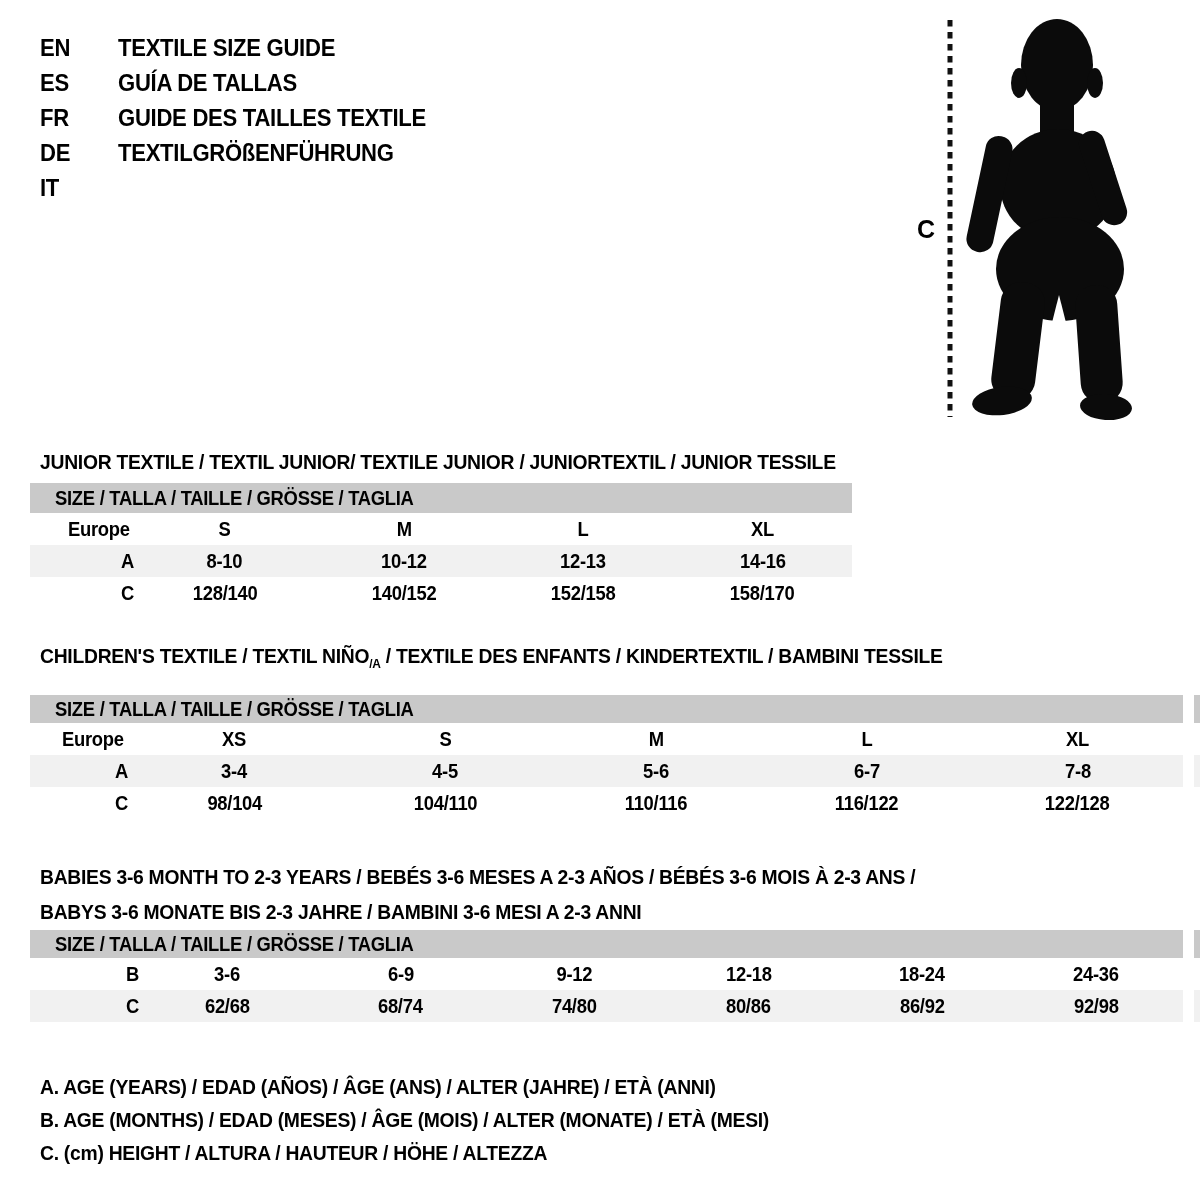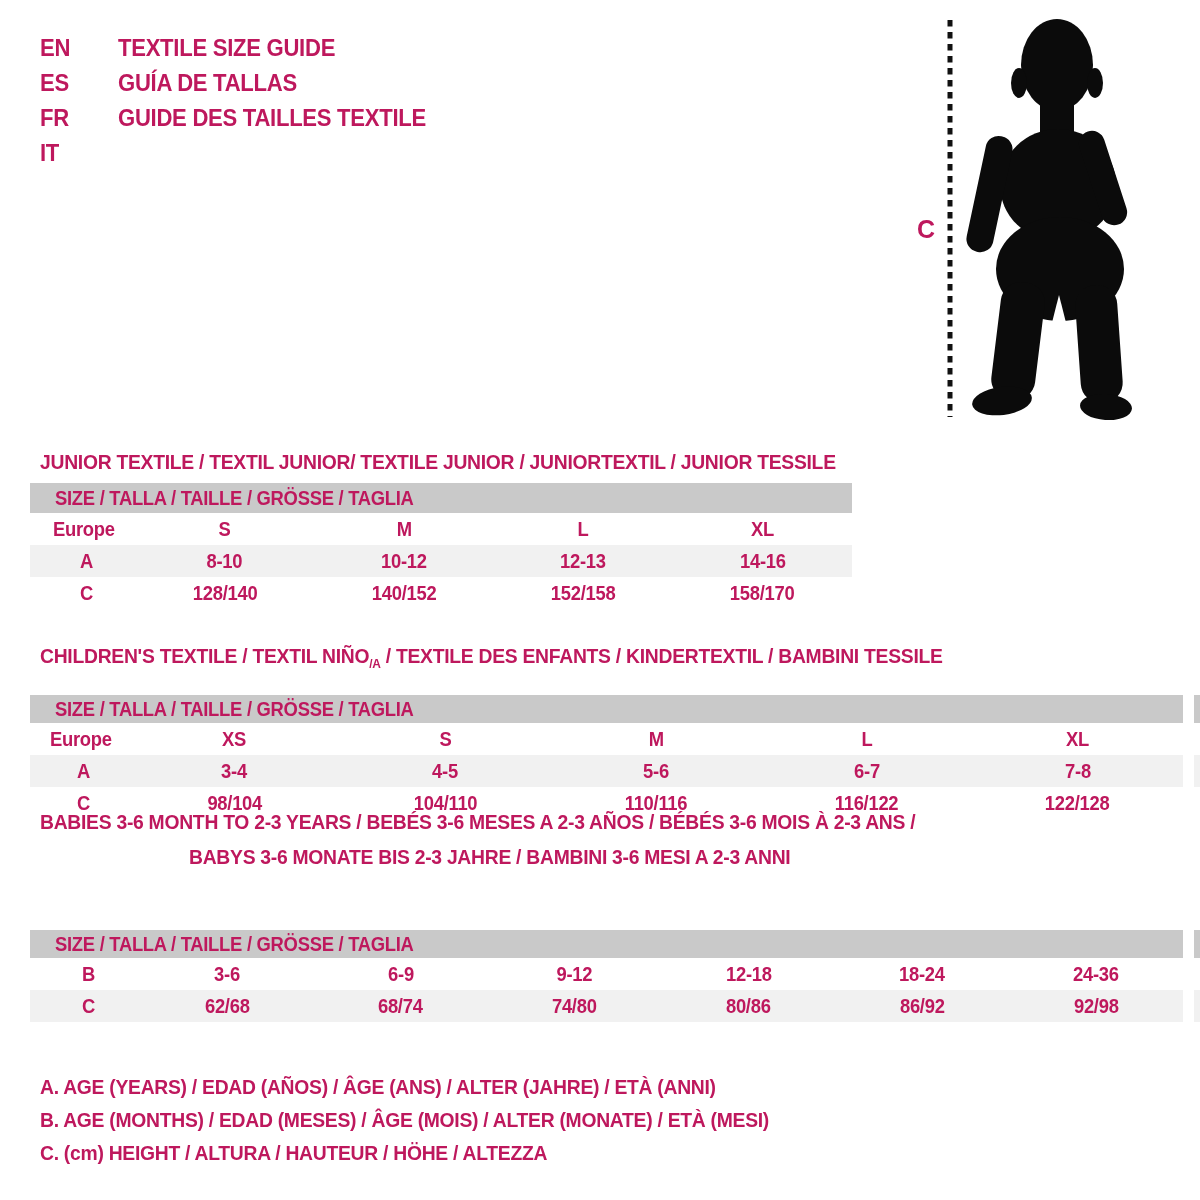--- a/index.html
+++ b/index.html
@@ -1,56 +1,56 @@
 <!DOCTYPE html>
 <html><head>
 <meta charset="utf-8">
 <style>
   html,body { margin:0; padding:0; background:#ffffff; }
   .page {
     position:relative; width:1200px; height:1200px;
     background:#ffffff; overflow:hidden;
     font-family:"Liberation Sans","DejaVu Sans",sans-serif;
-    font-weight:700; color:#be185d; letter-spacing:-0.3px;
+    font-weight:700; color:#000000; letter-spacing:-0.3px;
   }
   .cond { display:inline-block; transform:scaleX(0.92); transform-origin:left center; white-space:nowrap; }
   .cond-c { display:inline-block; transform:scaleX(0.92); transform-origin:center center; white-space:nowrap; }
 
   
   .lang-header { position:absolute; left:40px; top:30px; font-size:24px; }
   .lang-row { height:35px; display:flex; align-items:center; }
   .lang-code { width:78px; flex:0 0 78px; }
 
   
   .figure { position:absolute; left:915px; top:15px; width:235px; height:405px; }
   .figure svg { position:absolute; left:0; top:0; }
   .c-label { position:absolute; left:2px; top:200px; font-size:25px; }
 
   
   .sec-title { position:absolute; left:40px; font-size:21px; }
   .sec-title-junior { top:434px;margin-top:16px; }
   .sec-title-children { top:644px; }
-  .sec-title-babies { top:804px; line-height:35px;text-align:center; }
+  .sec-title-babies { top:859px; line-height:35px; }
   .sub { font-size:13px; vertical-align:sub; }
 
   
   .tbl { position:absolute; }
   .tbl-junior { left:30px; top:483px; width:822px; }
   .tbl-children { left:30px; top:695px; width:1153px; }
   .tbl-babies { left:30px; top:930px; width:1153px; }
   .bar { background:#c9c9c9; display:flex; align-items:center; padding-left:25px; font-size:20px; }
   .tbl-junior .bar { height:30px; }
   .tbl-children .bar, .tbl-babies .bar { height:28px; }
   .trow { display:grid; height:32px; align-items:center; }
   .tbl-junior .trow { grid-template-columns:105px repeat(4,1fr); }
   .tbl-children .trow { grid-template-columns:99px repeat(5,1fr); }
   .tbl-babies .trow { grid-template-columns:110px repeat(6,1fr); }
   .rows .trow:nth-child(2) { background:#f1f1f1; }
   .tcell { text-align:center; font-size:20px; }
-  .tcell.labelcol { text-align:center; padding-left:9px; }
+  .tcell.labelcol { text-align:right; padding-left:9px; }
 
   
   .sliver { position:absolute; left:1194px; width:6px; }
   .sliver-bar { background:#c9c9c9; height:28px; }
   .sliver-stripe { background:#f1f1f1; height:32px; }
 
   
   .legend { position:absolute; left:40px; top:1070px; font-size:21px; line-height:33px; }
 </style>
 </head>
@@ -63,20 +63,24 @@
       <span class="lang-code"><span class="cond">EN</span></span>
       <span class="lang-title"><span class="cond">TEXTILE SIZE GUIDE</span></span>
     </div>
     <div class="lang-row">
       <span class="lang-code"><span class="cond">ES</span></span>
       <span class="lang-title"><span class="cond">GUÍA DE TALLAS</span></span>
     </div>
     <div class="lang-row">
       <span class="lang-code"><span class="cond">FR</span></span>
       <span class="lang-title"><span class="cond">GUIDE DES TAILLES TEXTILE</span></span>
+    </div>
+    <div class="lang-row">
+      <span class="lang-code"><span class="cond">DE</span></span>
+      <span class="lang-title"><span class="cond">TEXTILGRÖßENFÜHRUNG</span></span>
     </div>
     <div class="lang-row">
       <span class="lang-code"><span class="cond">IT</span></span>
     </div>
   </div>
 
   <div class="figure">
     <span class="c-label">C</span>
     <svg width="235" height="405" viewBox="0 0 235 405" aria-hidden="true">
       <line x1="35" y1="5" x2="35" y2="402" stroke="#111111" stroke-width="5" stroke-dasharray="6.5 5.5"></line>

